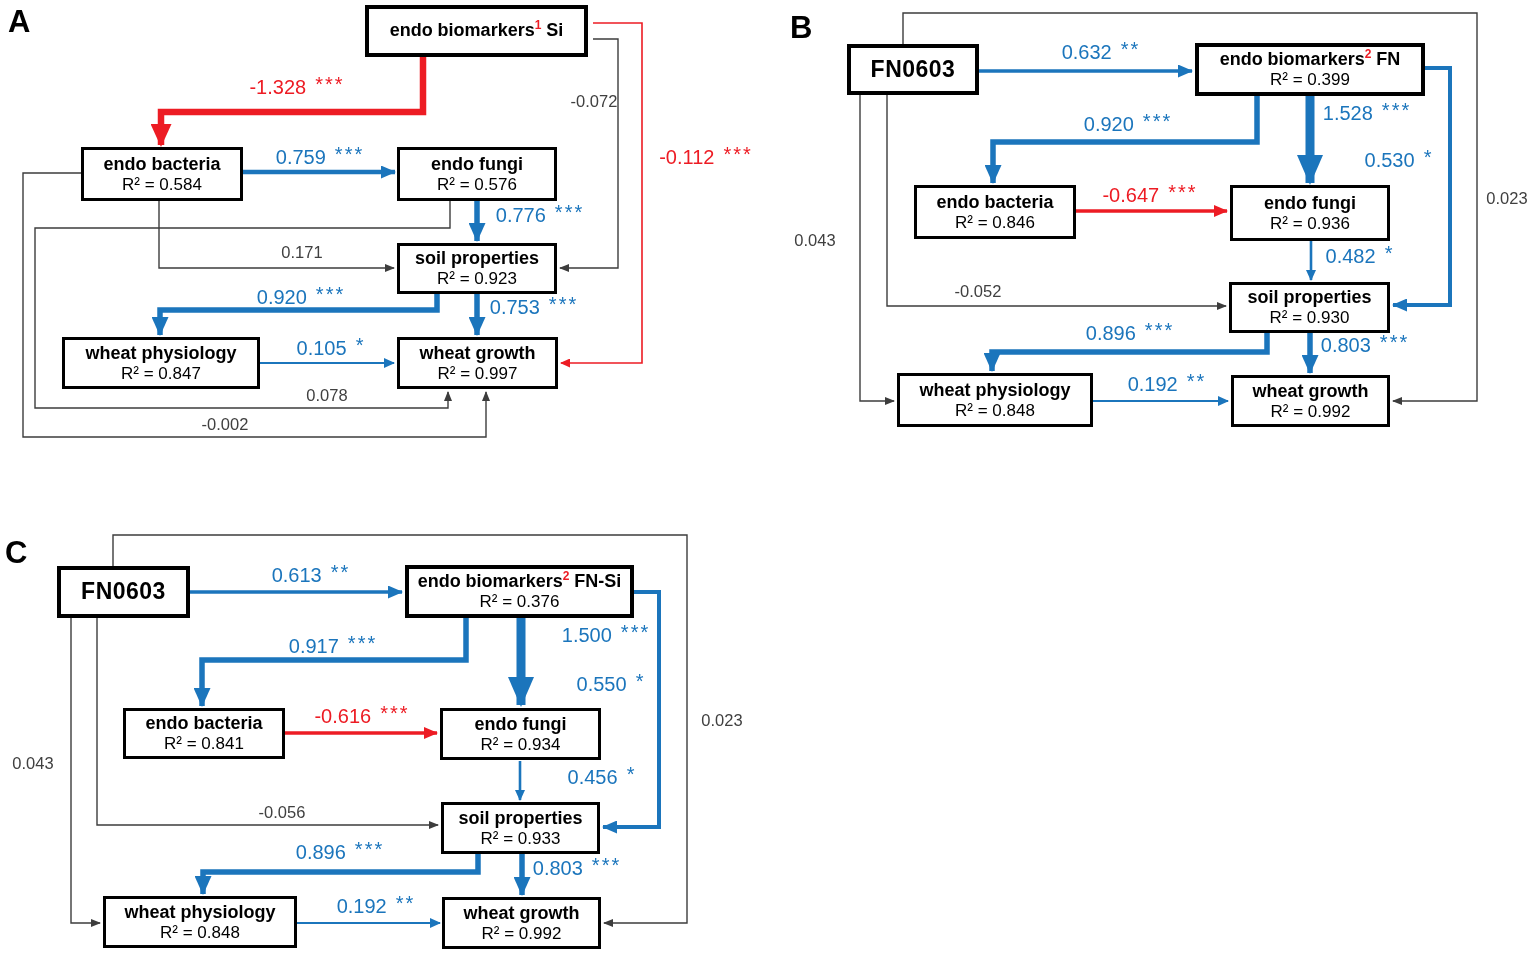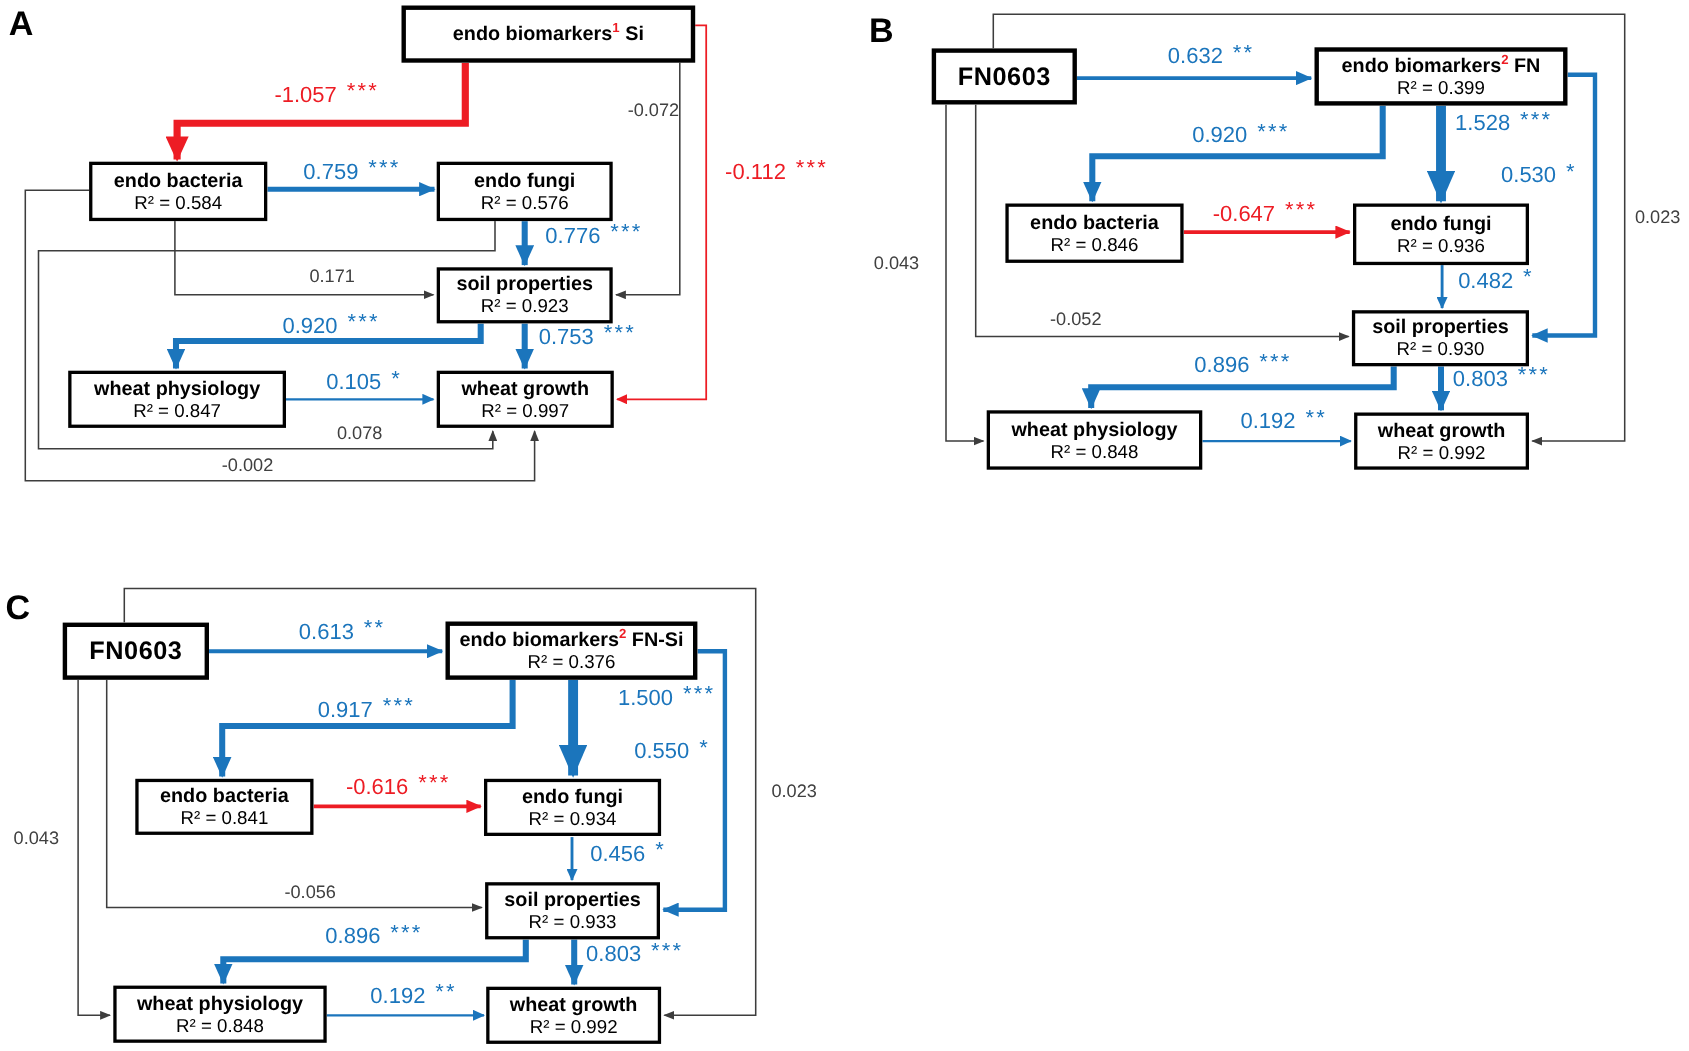--- a/index.html
+++ b/index.html
@@ -104,21 +104,21 @@
     <polyline class="ln ln-blue55" points="478,854 478,872 203,872 203,894" marker-end="url(#mk-blue-lg)"></polyline>
     <polyline class="ln ln-blue55" points="522,854 522,895" marker-end="url(#mk-blue-lg)"></polyline>
     <polyline class="ln ln-blue2" points="297,923 440,923" marker-end="url(#mk-blue-sm)"></polyline>
     <polyline class="ln ln-dark" points="113,566 113,535 687,535 687,923 604,923" marker-end="url(#mk-dark)"></polyline>
   </svg>
 
   <div class="plabel" style="left:8px;top:4px">A</div>
   <div class="plabel" style="left:790px;top:10px">B</div>
   <div class="plabel" style="left:5px;top:535px">C</div>
 
-  <div class="node hvy" style="left:365px;top:5px;width:267px;height:52px">
+  <div class="node hvy" style="left:365px;top:5px;width:223px;height:52px">
     <div class="nt"><span>endo biomarkers</span><sup class="rs">1</sup><span> Si</span></div>
   </div>
   <div class="node" style="left:81px;top:147px;width:162px;height:54px">
     <div class="nt">endo bacteria</div>
     <div class="nr">R² = 0.584</div>
   </div>
   <div class="node" style="left:397px;top:147px;width:160px;height:54px">
     <div class="nt">endo fungi</div>
     <div class="nr">R² = 0.576</div>
   </div>
@@ -184,21 +184,21 @@
   </div>
   <div class="node" style="left:103px;top:896px;width:194px;height:52px">
     <div class="nt">wheat physiology</div>
     <div class="nr">R² = 0.848</div>
   </div>
   <div class="node" style="left:442px;top:897px;width:159px;height:52px">
     <div class="nt">wheat growth</div>
     <div class="nr">R² = 0.992</div>
   </div>
 
-  <div class="elab neg" style="left:297px;top:87px"><span>-1.057</span><span class="st">***</span></div>
+  <div class="elab neg" style="left:297px;top:87px"><span>-1.328</span><span class="st">***</span></div>
   <div class="elab pos" style="left:320px;top:157px"><span>0.759</span><span class="st">***</span></div>
   <div class="elab pos" style="left:540px;top:215px"><span>0.776</span><span class="st">***</span></div>
   <div class="elab neu" style="left:594px;top:101px"><span>-0.072</span></div>
   <div class="elab neg" style="left:706px;top:157px"><span>-0.112</span><span class="st">***</span></div>
   <div class="elab neu" style="left:302px;top:252px"><span>0.171</span></div>
   <div class="elab pos" style="left:301px;top:297px"><span>0.920</span><span class="st">***</span></div>
   <div class="elab pos" style="left:534px;top:307px"><span>0.753</span><span class="st">***</span></div>
   <div class="elab pos" style="left:331px;top:348px"><span>0.105</span><span class="st">*</span></div>
   <div class="elab neu" style="left:327px;top:395px"><span>0.078</span></div>
   <div class="elab neu" style="left:225px;top:424px"><span>-0.002</span></div>
@@ -214,21 +214,21 @@
   <div class="elab pos" style="left:1130px;top:333px"><span>0.896</span><span class="st">***</span></div>
   <div class="elab pos" style="left:1365px;top:345px"><span>0.803</span><span class="st">***</span></div>
   <div class="elab pos" style="left:1167px;top:384px"><span>0.192</span><span class="st">**</span></div>
   <div class="elab neu" style="left:1507px;top:198px"><span>0.023</span></div>
 
   <div class="elab pos" style="left:311px;top:575px"><span>0.613</span><span class="st">**</span></div>
   <div class="elab pos" style="left:333px;top:646px"><span>0.917</span><span class="st">***</span></div>
   <div class="elab pos" style="left:606px;top:635px"><span>1.500</span><span class="st">***</span></div>
   <div class="elab pos" style="left:611px;top:684px"><span>0.550</span><span class="st">*</span></div>
   <div class="elab neg" style="left:362px;top:716px"><span>-0.616</span><span class="st">***</span></div>
-  <div class="elab pos" style="left:571px;top:777px"><span>0.456</span><span class="st">*</span></div>
+  <div class="elab pos" style="left:602px;top:777px"><span>0.456</span><span class="st">*</span></div>
   <div class="elab neu" style="left:282px;top:812px"><span>-0.056</span></div>
   <div class="elab neu" style="left:33px;top:763px"><span>0.043</span></div>
   <div class="elab pos" style="left:340px;top:852px"><span>0.896</span><span class="st">***</span></div>
   <div class="elab pos" style="left:577px;top:868px"><span>0.803</span><span class="st">***</span></div>
   <div class="elab pos" style="left:376px;top:906px"><span>0.192</span><span class="st">**</span></div>
   <div class="elab neu" style="left:722px;top:720px"><span>0.023</span></div>
 
 </div>
 
 </body></html>

